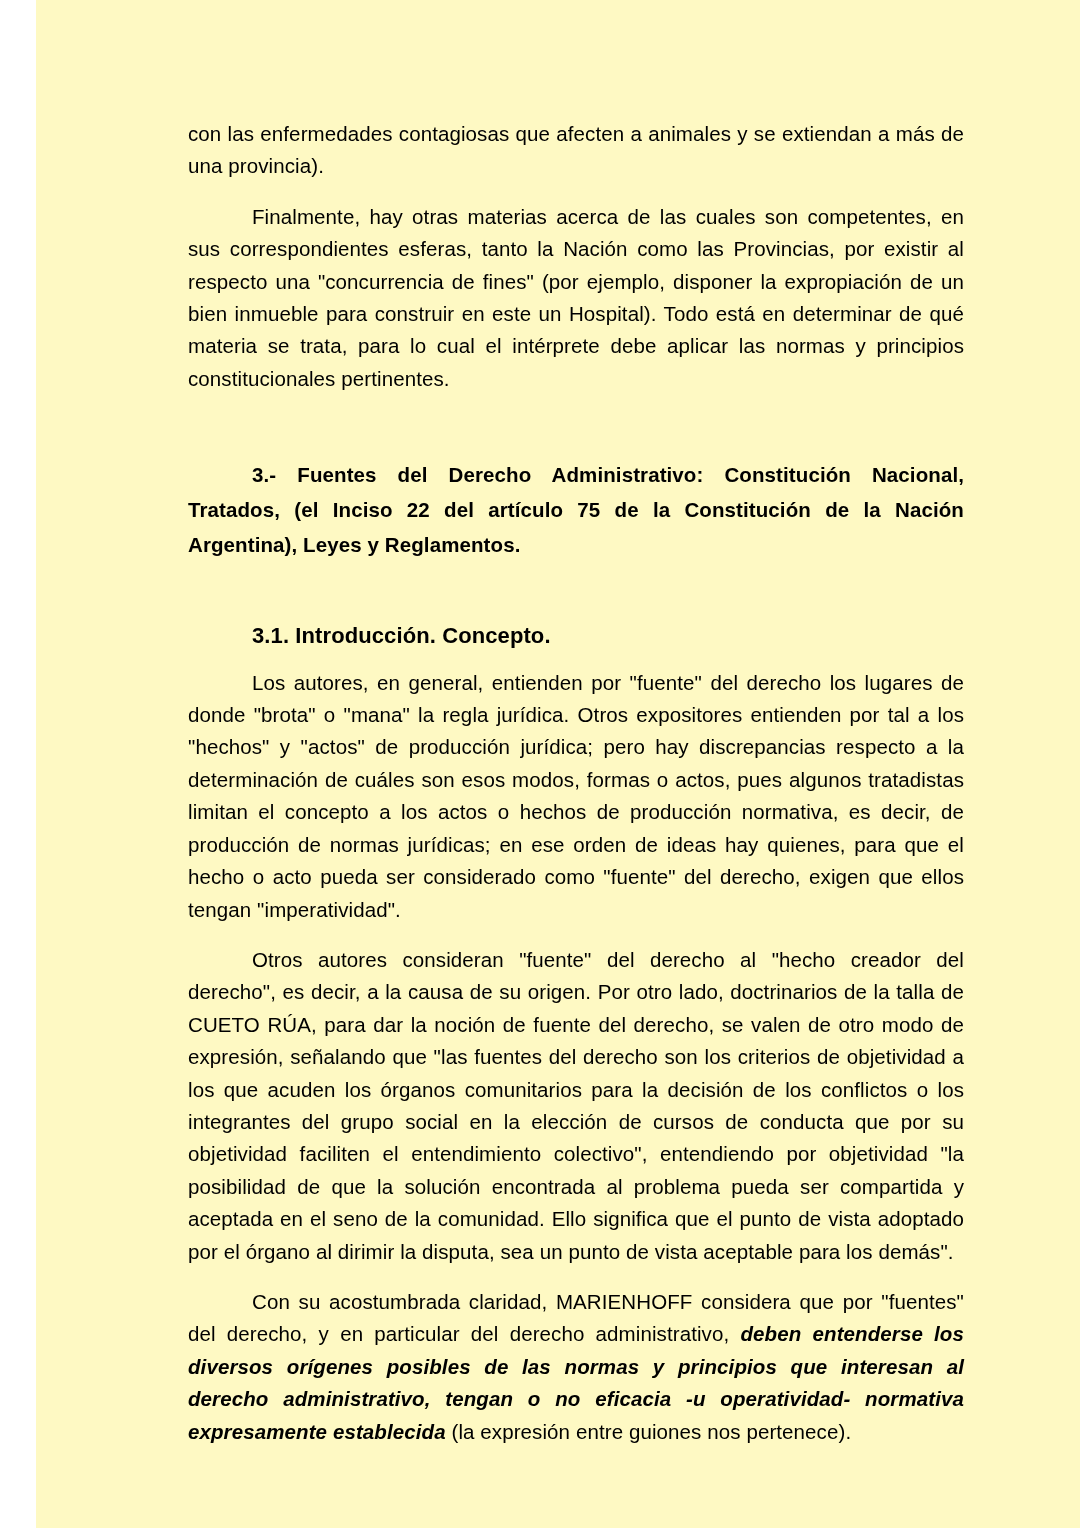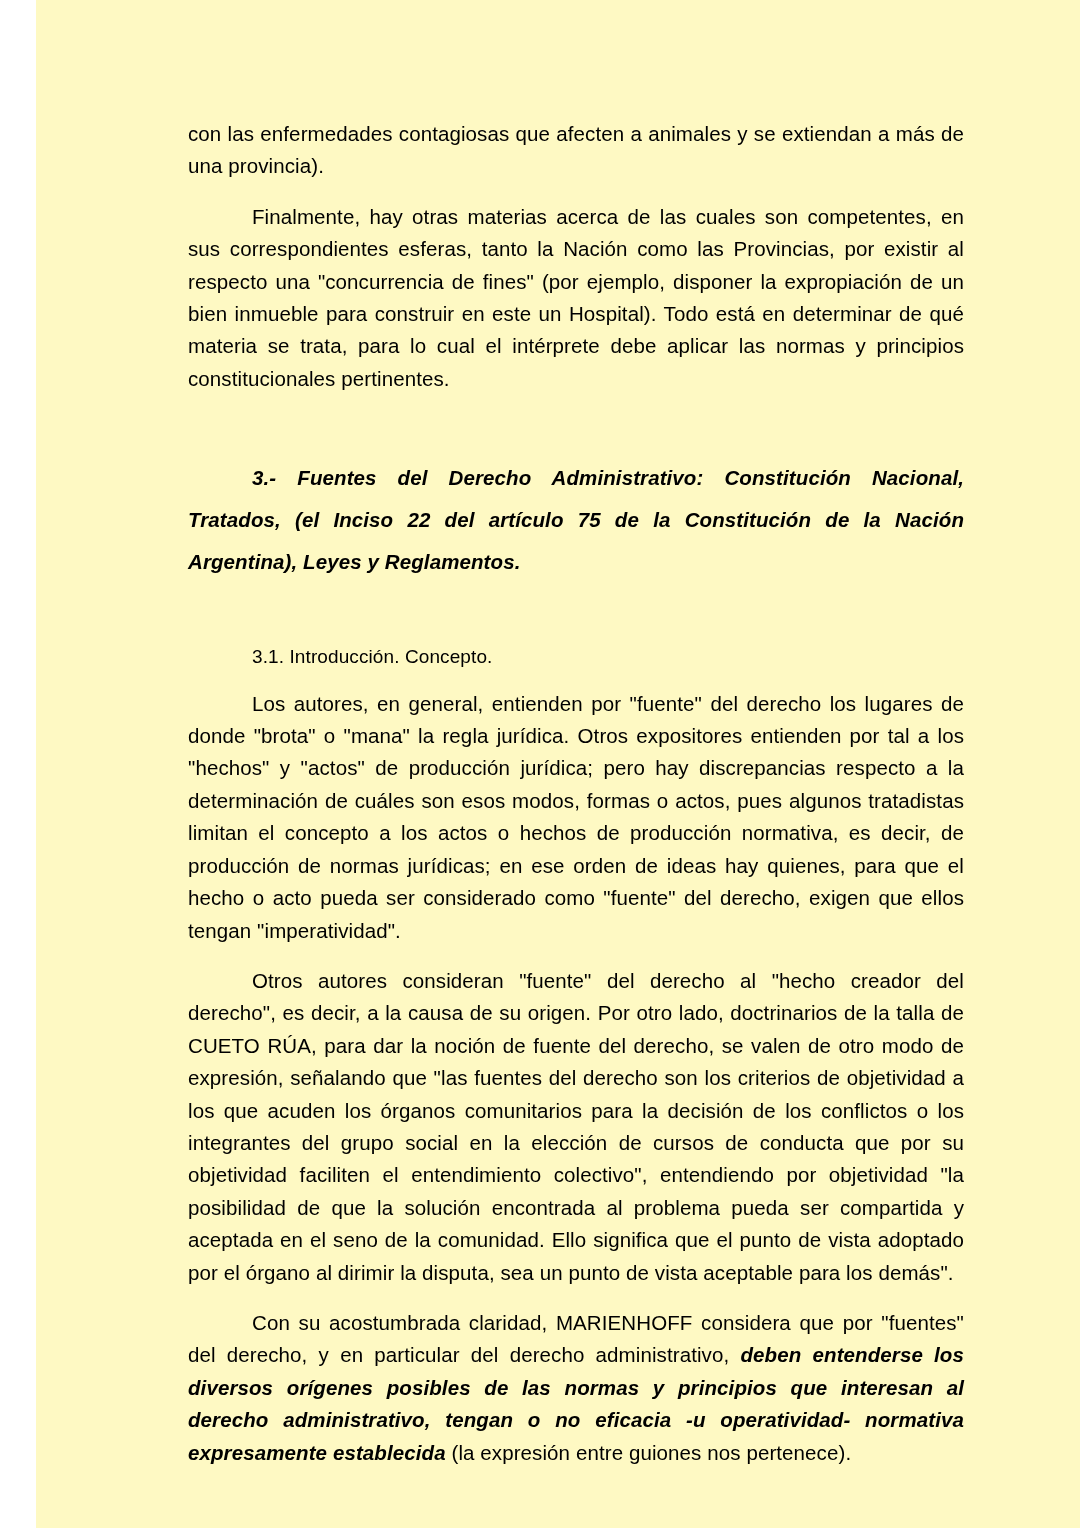--- a/index.html
+++ b/index.html
@@ -27,32 +27,31 @@
   }
   .indent {
     text-indent: 64px;
   }
   .gap-small { height: 18px; }
   .gap-heading-before { height: 62px; }
   .gap-heading-after { height: 58px; }
   .gap-sub-after { height: 14px; }
   .heading-bold-italic {
     font-size: 20.5px;
-    line-height: 42px;
+    line-height: 35px;
     font-weight: bold;
-    font-style: italic;
     text-align: justify;
     margin: 0;
     text-indent: 64px;
     letter-spacing: 0.1px;
   }
   .subheading {
-    font-size: 19px;
+    font-size: 22px;
     line-height: 32.4px;
-    font-weight: normal;
+    font-weight: bold;
     margin: 0;
     text-indent: 64px;
     letter-spacing: 0.1px;
   }
   .it { font-style: italic; font-weight: bold; }
   p.body-text.last { text-align: justify; }
 </style>
 </head>
 <body>
 

